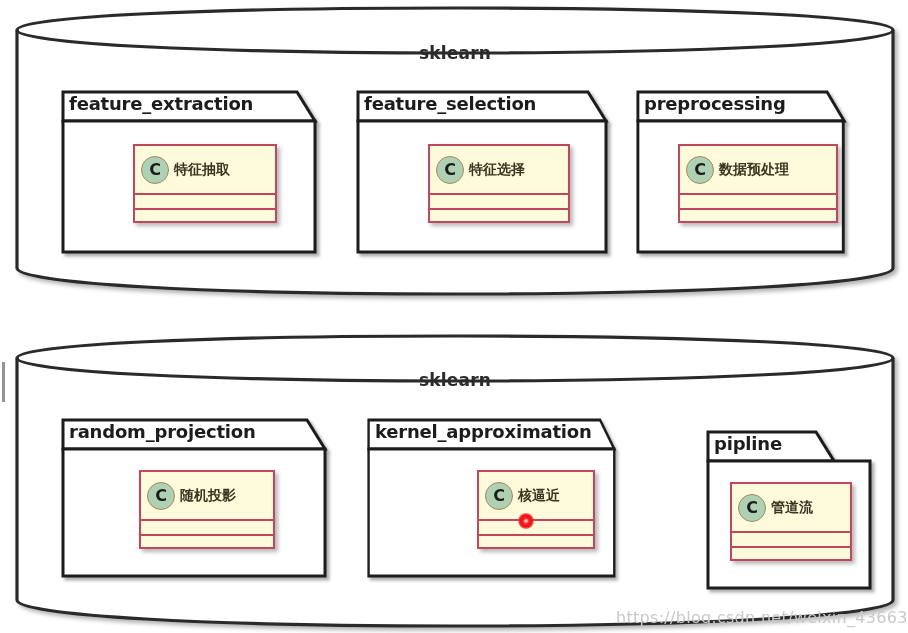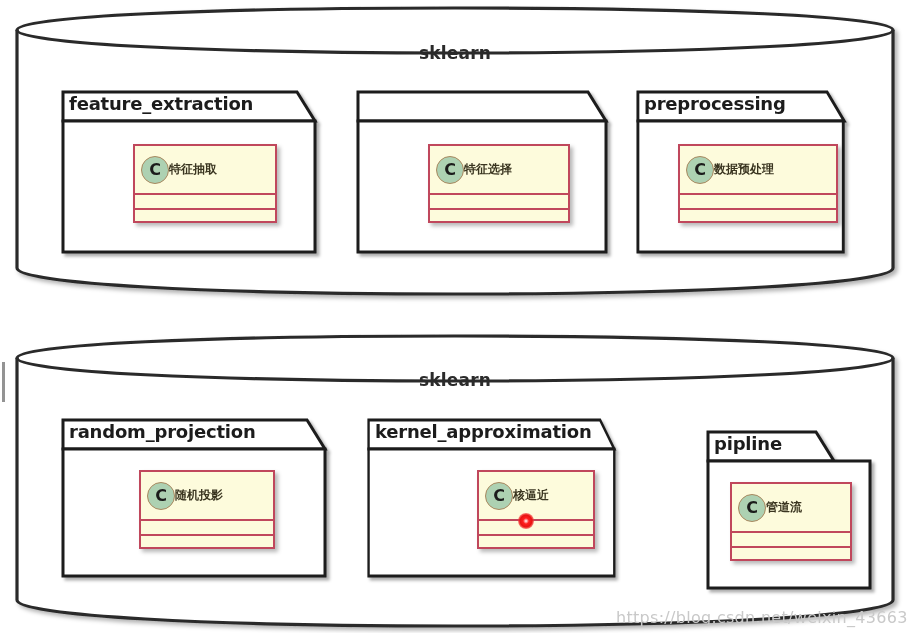--- a/index.html
+++ b/index.html
@@ -96,21 +96,22 @@
     display: flex;
     align-items: center;
     justify-content: center;
     font-size: 16px;
     font-weight: bold;
     color: #1b1b1b;
     flex: 0 0 auto;
     font-family: "DejaVu Sans", "Liberation Sans", sans-serif;
   }
   .cls-name {
-    font-size: 12px;
+    margin-left: 5px;
+    font-size: 14px;
     color: #3a3520;
     font-weight: bold;
     white-space: nowrap;
     font-family: "DejaVu Sans", "Liberation Sans", sans-serif;
   }
   .cls-sep {
     border-top: 2px solid #C0475C;
     box-sizing: border-box;
   }
   .cls-comp {
@@ -195,20 +196,21 @@
       </div>
     </div>
 
     <div class="package" style="left:342px; top:84px; width:256px; height:164px;">
       <svg class="pkg-svg" viewBox="0 0 256 164" preserveAspectRatio="none">
         <g filter="url(#pshadowA)">
           <path d="M 2 2 L 232 2 L 250 31 L 250 31 L 2 31 Z" fill="#ffffff" stroke="#1c1c1c" stroke-width="3"></path>
           <rect x="2" y="31" width="248" height="131" fill="#ffffff" stroke="#1c1c1c" stroke-width="3"></rect>
         </g>
       </svg>
+      <div class="pkg-label">feature_selection</div>
 
       <div class="classbox" style="left:72px; top:54px; width:142px; height:79px;">
         <div class="cls-head" style="height:47px;">
           <div class="cls-icon">C</div>
           <div class="cls-name">特征选择</div>
         </div>
         <div class="cls-sep cls-comp" style="height:15px;"></div>
         <div class="cls-sep cls-comp" style="height:13px;"></div>
       </div>
     </div>

